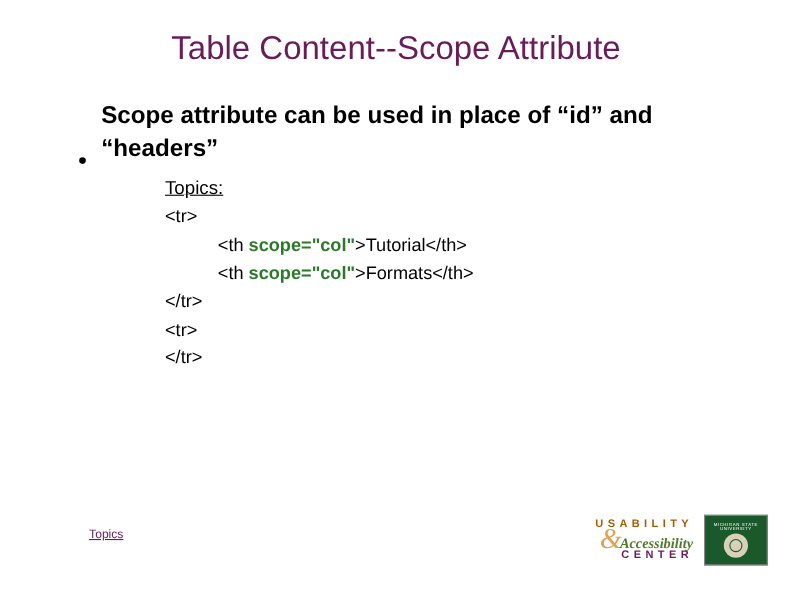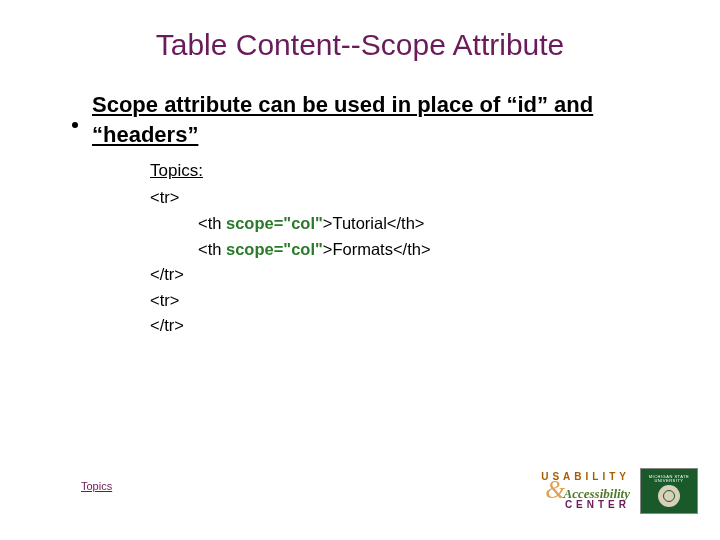--- a/index.html
+++ b/index.html
@@ -21,25 +21,24 @@
   .title {
     text-align: center;
     color: #6a1b5a;
     font-size: 30px;
     font-weight: normal;
     margin-bottom: 28px;
     font-family: Arial, Helvetica, sans-serif;
   }
   .bullet-row {
     display: flex;
-    align-items: center;
+    align-items: flex-end;
     margin-left: 30px;
     margin-right: 30px;
     margin-bottom: 12px;
-    text-decoration: underline;
   }
   .bullet-dot {
     width: 6px;
     height: 6px;
     background: #000;
     border-radius: 50%;
     margin-top: 11px;
     margin-right: 14px;
     flex-shrink: 0;
   }

